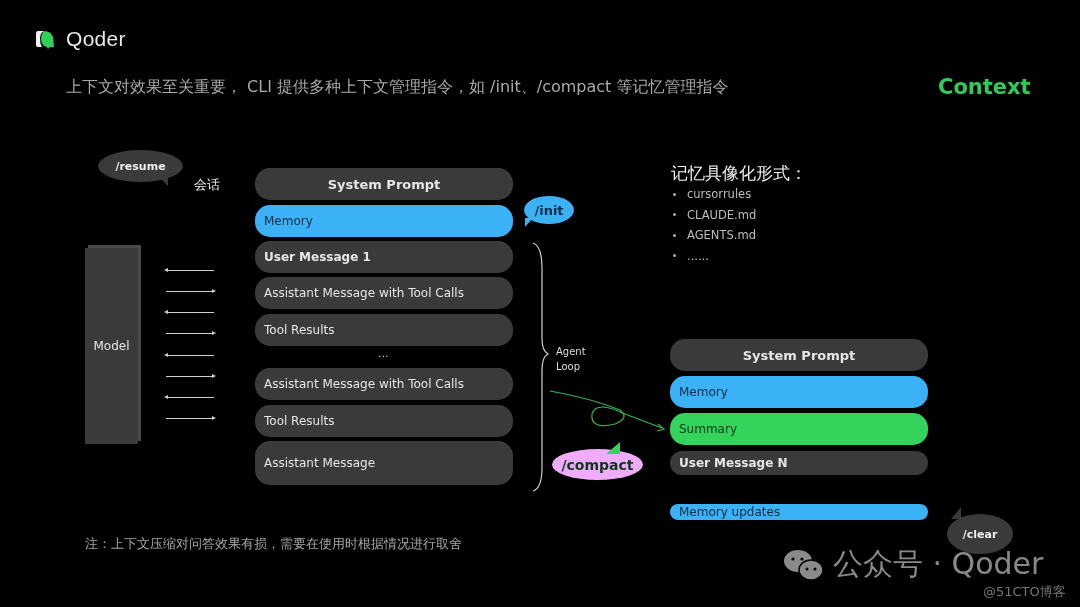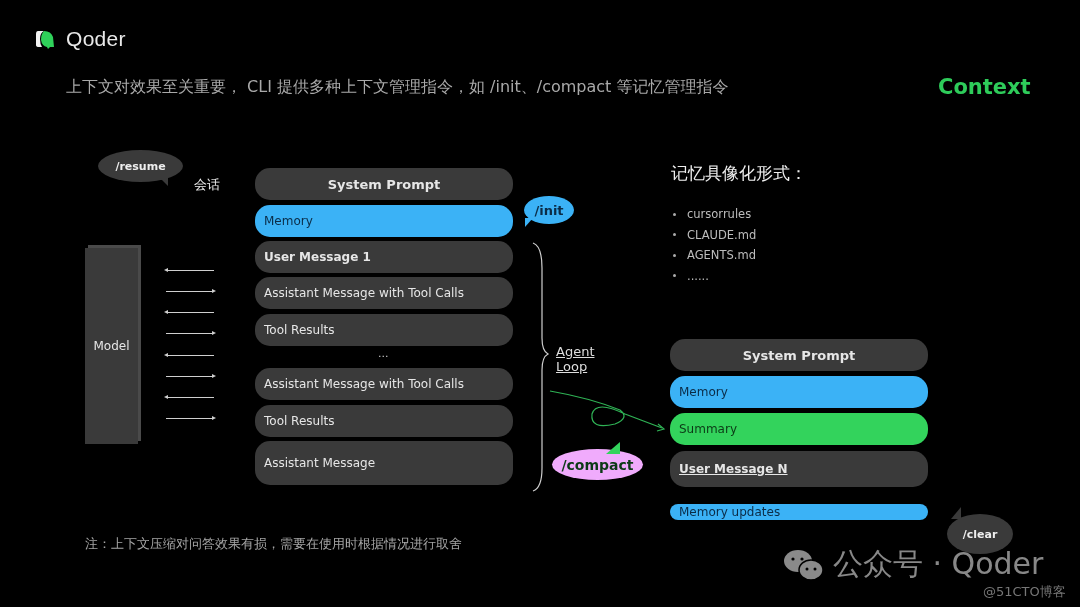--- a/index.html
+++ b/index.html
@@ -21,21 +21,21 @@
 
   .bubble { position:absolute; border-radius:50%; display:flex; align-items:center; justify-content:center; font-weight:bold; }
   .bubble-tail { position:absolute; width:0; height:0; }
 
   .model { left:85px; top:248px; width:53px; height:196px; background:#3a3a3a; box-shadow: 3px -3px 0 #4a4a4a; display:flex; align-items:center; justify-content:center; font-size:12px; color:#e6e6e6; }
   .arrow-line { position:absolute; left:166px; width:48px; height:1px; background:#cfcfcf; }
   .arrow-line.right::after { content:""; position:absolute; right:-2px; top:-2px; border-left:4px solid #cfcfcf; border-top:2.5px solid transparent; border-bottom:2.5px solid transparent; }
   .arrow-line.left::before { content:""; position:absolute; left:-2px; top:-2px; border-right:4px solid #cfcfcf; border-top:2.5px solid transparent; border-bottom:2.5px solid transparent; }
 
   .mem-title { left:671px; top:162px; font-size:17px; color:#eee; }
-  .mem-list { left:671px; top:204px; margin:0; padding:0; list-style:none; font-size:11.5px; color:#bcbcbc; }
+  .mem-list { left:671px; top:184px; margin:0; padding:0; list-style:none; font-size:11.5px; color:#bcbcbc; }
   .mem-list li { height:20.5px; display:flex; align-items:center; }
   .mem-list li .dot { width:3px; height:3px; border-radius:50%; background:#aaa; margin-right:11px; margin-left:2px; }
 
   .note { left:85px; top:535px; font-size:13px; color:#a5a5a5; }
   .watermark { left:783px; top:544px; display:flex; align-items:center; gap:8px; color:#888; font-size:30px; }
   .wm-sub { left:983px; top:583px; font-size:13px; color:#777; }
 </style>
 </head>
 <body>
 
@@ -97,21 +97,21 @@
 <div class="bubble" style="left:524px;top:196px;width:50px;height:28px;background:#3bb2f6;color:#0b2c47;font-size:13px;">
   <span>/init</span>
 </div>
 <div class="bubble-tail" style="left:525px;top:218px;border-right:8px solid transparent;border-top:9px solid #3bb2f6;"></div>
 
 <svg class="abs" style="left:530px;top:238px;" width="140" height="260" viewBox="0 0 140 260">
   <path d="M3 5 Q12 8 12 30 L12 100 Q12 113 18 116 Q12 119 12 132 L12 230 Q12 250 3 253" fill="none" stroke="#cfcfcf" stroke-width="1.2"></path>
   <path d="M20 153 Q60 160 90 172 Q100 180 85 186 Q60 192 62 176 Q66 162 95 176 L132 190" fill="none" stroke="#2fb355" stroke-width="1.2"></path>
   <path d="M128 186 L134 191 L127 193" fill="none" stroke="#2fb355" stroke-width="1.2"></path>
 </svg>
-<div class="abs" style="left:556px;top:344px;font-size:13px;color:#ddd;line-height:15px;text-decoration:underline;">
+<div class="abs" style="left:556px;top:344px;font-size:10px;color:#ddd;line-height:15px;">
   <div>Agent</div>
   <div>Loop</div>
 </div>
 
 <div class="bubble" style="left:552px;top:449px;width:91px;height:31px;background:#f0abfc;color:#0c3a16;font-size:14px;">
   <span>/compact</span>
 </div>
 <div class="bubble-tail" style="left:606px;top:442px;border-left:14px solid transparent;border-bottom:12px solid #33d35c;"></div>
 
 <div class="abs mem-title">记忆具像化形式：</div>
@@ -136,21 +136,21 @@
 
 <div class="block gray bold center" style="left:670px;top:339px;width:258px;height:32px;font-size:13px;">
   <span>System Prompt</span>
 </div>
 <div class="block blue" style="left:670px;top:376px;width:258px;height:32px;">
   <span>Memory</span>
 </div>
 <div class="block green" style="left:670px;top:413px;width:258px;height:32px;">
   <span>Summary</span>
 </div>
-<div class="block gray bold" style="left:670px;top:451px;width:258px;height:36px;text-decoration:underline;">
+<div class="block gray bold" style="left:670px;top:451px;width:258px;height:24px;">
   <span>User Message N</span>
 </div>
 <div class="block blue" style="left:670px;top:504px;width:258px;height:16px;">
   <span>Memory updates</span>
 </div>
 
 <div class="bubble" style="left:947px;top:514px;width:66px;height:40px;background:#3a3a3a;color:#eee;font-size:11px;">
   <span>/clear</span>
 </div>
 <div class="bubble-tail" style="left:951px;top:507px;border-left:10px solid transparent;border-bottom:12px solid #3a3a3a;"></div>

